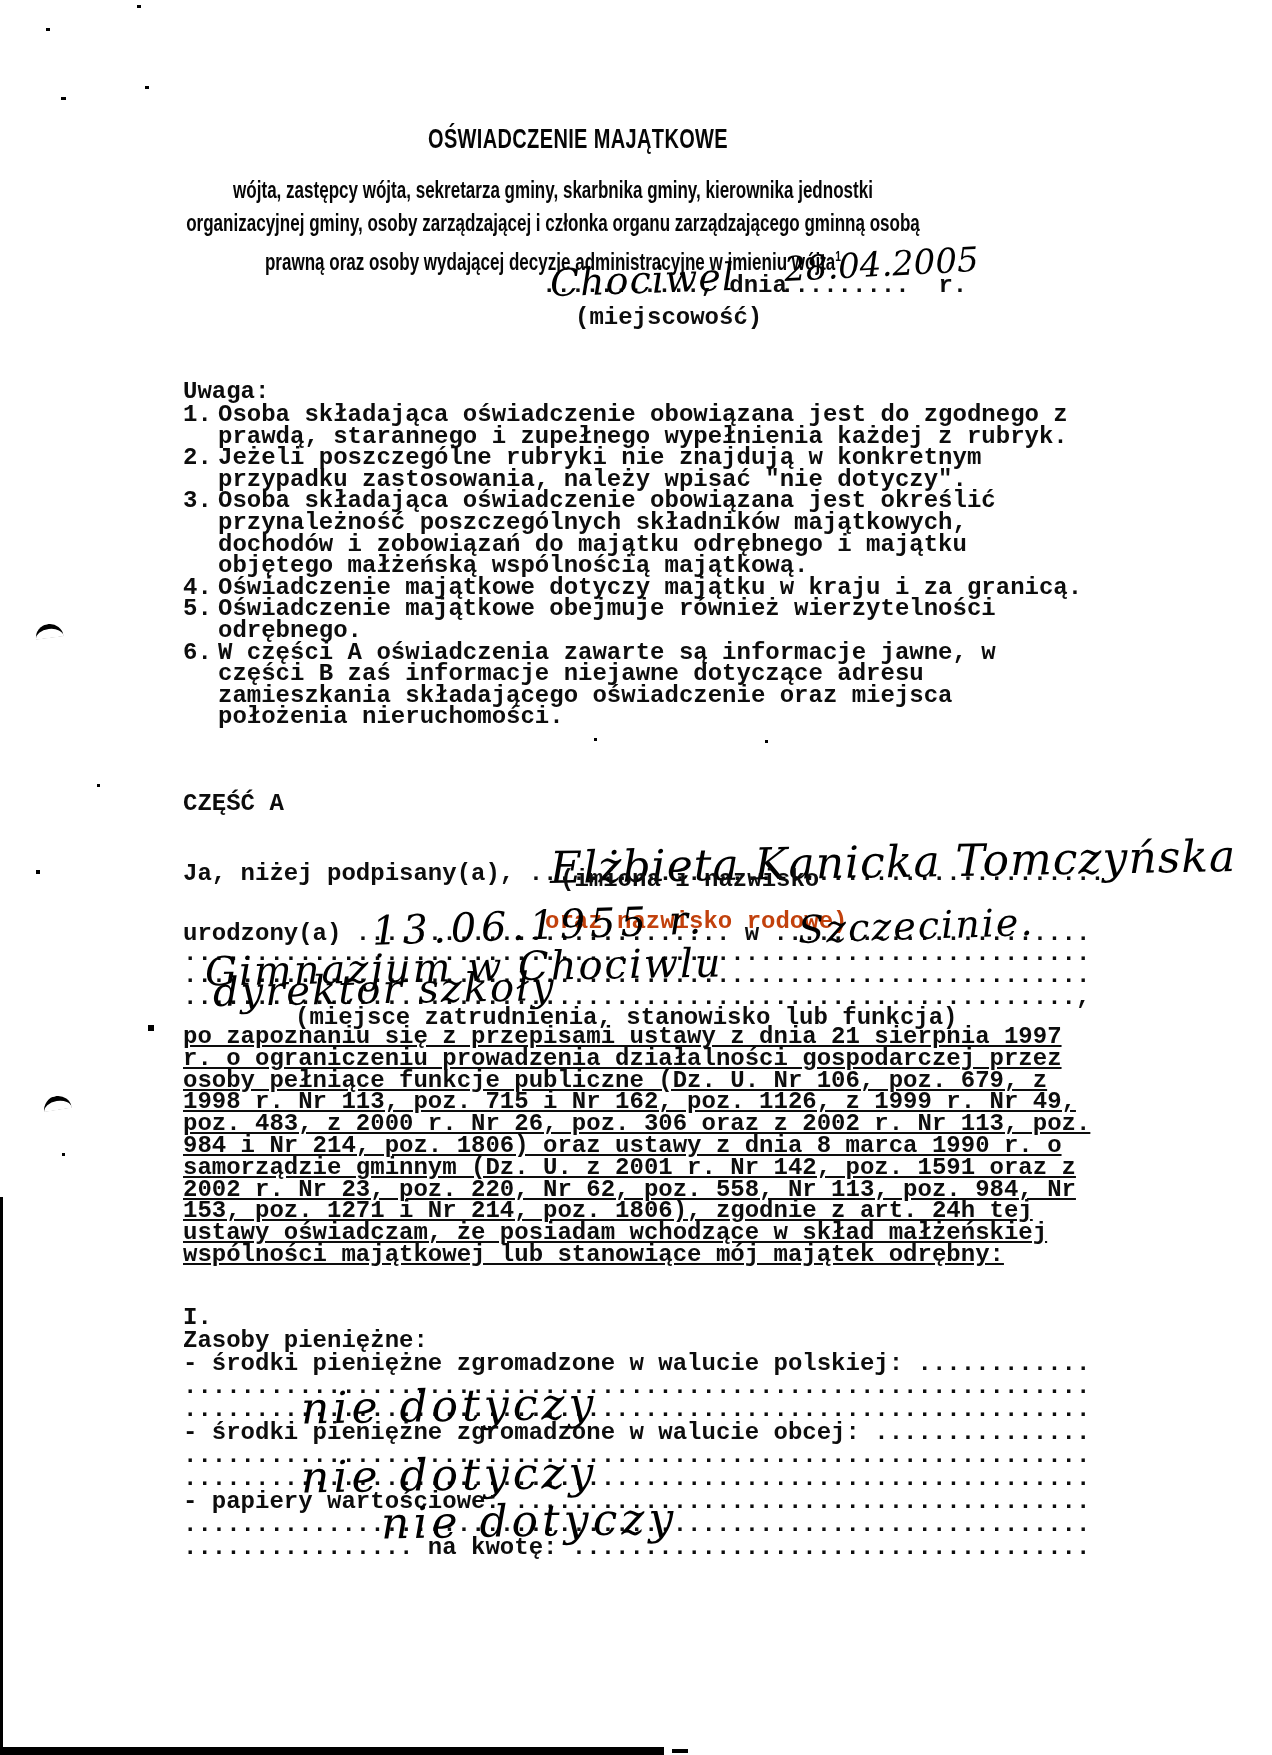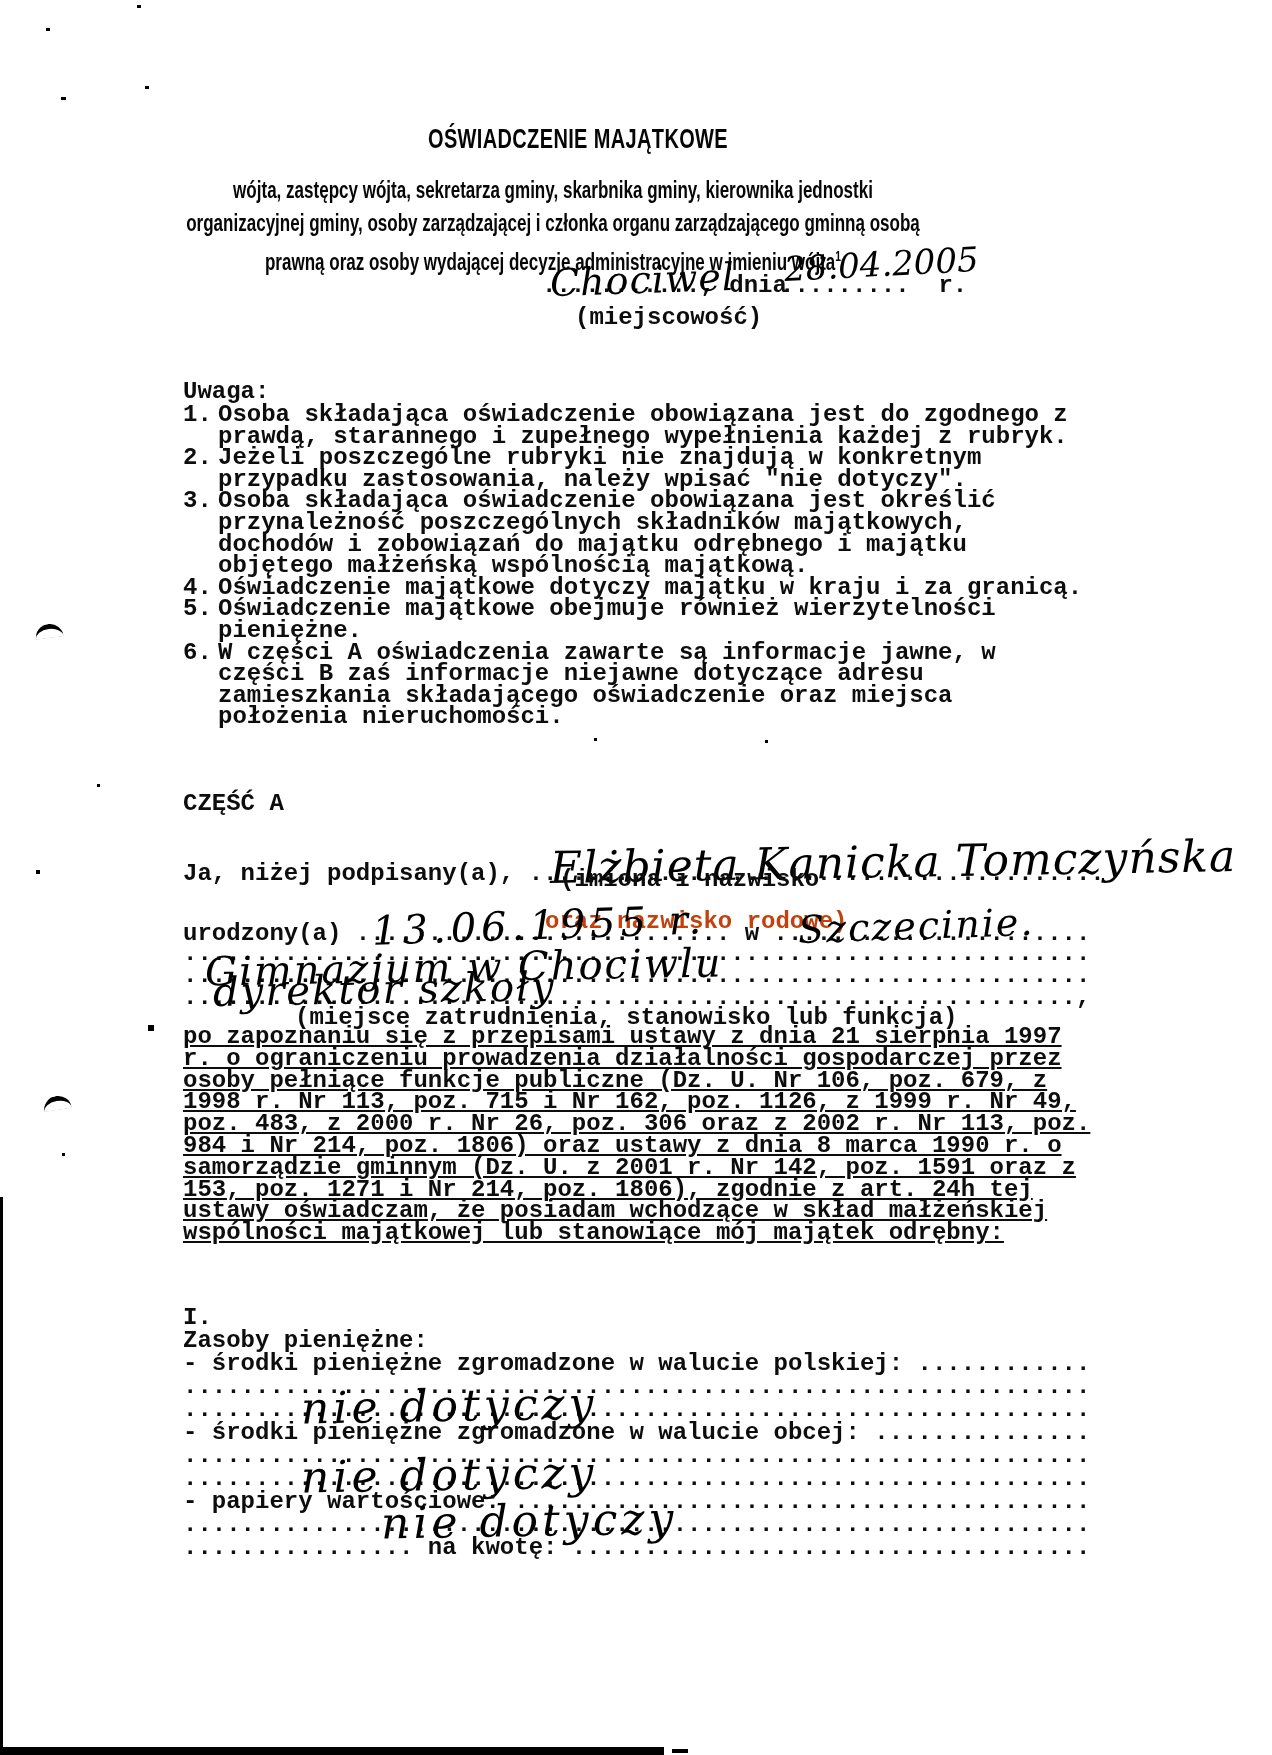--- a/index.html
+++ b/index.html
@@ -128,21 +128,21 @@
 
         <div class="mono u-line">Oświadczenie majątkowe dotyczy majątku w kraju i za granicą.</div>
         </div>
       </div>
 
       <div class="uwaga-item">
         <div class="mono u-num">5.</div>
         <div>
 
         <div class="mono u-line">Oświadczenie majątkowe obejmuje również wierzytelności</div>
-          <div class="mono u-line">pieniężne.</div>
+          <div class="mono u-line">odrębnego.</div>
         </div>
       </div>
 
       <div class="uwaga-item">
         <div class="mono u-num">6.</div>
         <div>
 
         <div class="mono u-line">W części A oświadczenia zawarte są informacje jawne, w</div>
           <div class="mono u-line">części B zaś informacje niejawne dotyczące adresu</div>
           <div class="mono u-line">zamieszkania składającego oświadczenie oraz miejsca</div>
@@ -168,20 +168,21 @@
 
   <div class="abs legal">
 
   <div class="mono legal-line">po zapoznaniu się z przepisami ustawy z dnia 21 sierpnia 1997</div>
       <div class="mono legal-line">r. o ograniczeniu prowadzenia działalności gospodarczej przez</div>
       <div class="mono legal-line">osoby pełniące funkcje publiczne (Dz. U. Nr 106, poz. 679, z</div>
       <div class="mono legal-line">1998 r. Nr 113, poz. 715 i Nr 162, poz. 1126, z 1999 r. Nr 49,</div>
       <div class="mono legal-line">poz. 483, z 2000 r. Nr 26, poz. 306 oraz z 2002 r. Nr 113, poz.</div>
       <div class="mono legal-line">984 i Nr 214, poz. 1806) oraz ustawy z dnia 8 marca 1990 r. o</div>
       <div class="mono legal-line">samorządzie gminnym (Dz. U. z 2001 r. Nr 142, poz. 1591 oraz z</div>
+      <div class="mono legal-line">2002 r. Nr 23, poz. 220, Nr 62, poz. 558, Nr 113, poz. 984, Nr</div>
       <div class="mono legal-line">153, poz. 1271 i Nr 214, poz. 1806), zgodnie z art. 24h tej</div>
       <div class="mono legal-line">ustawy oświadczam, że posiadam wchodzące w skład małżeńskiej</div>
       <div class="mono legal-line">wspólności majątkowej lub stanowiące mój majątek odrębny:</div>
     </div>
 
   <div class="abs mono s1-num">I.</div>
   <div class="abs mono s1-head">Zasoby pieniężne:</div>
   <div class="abs s1-rows">
 
       <div class="mono-row">

